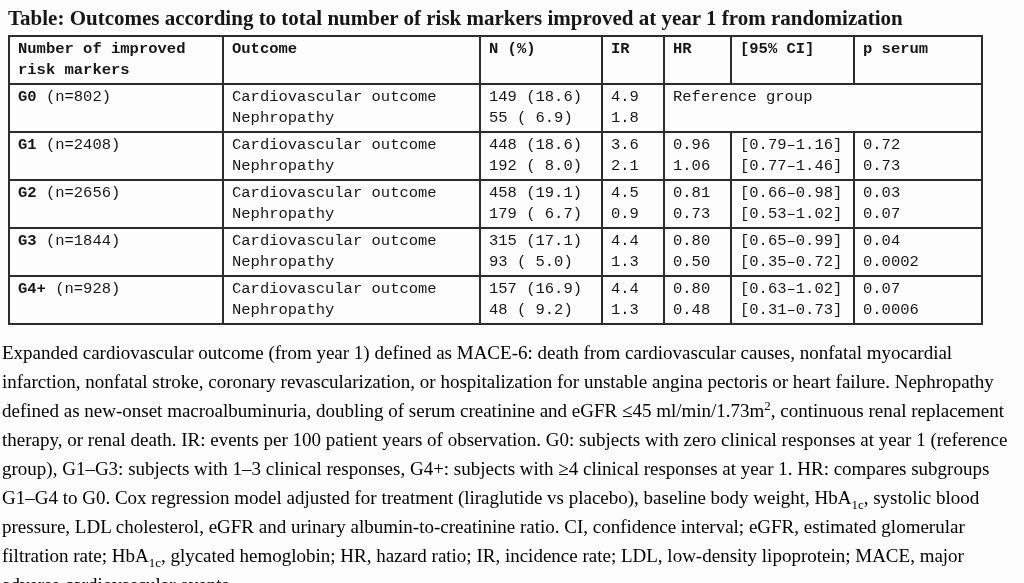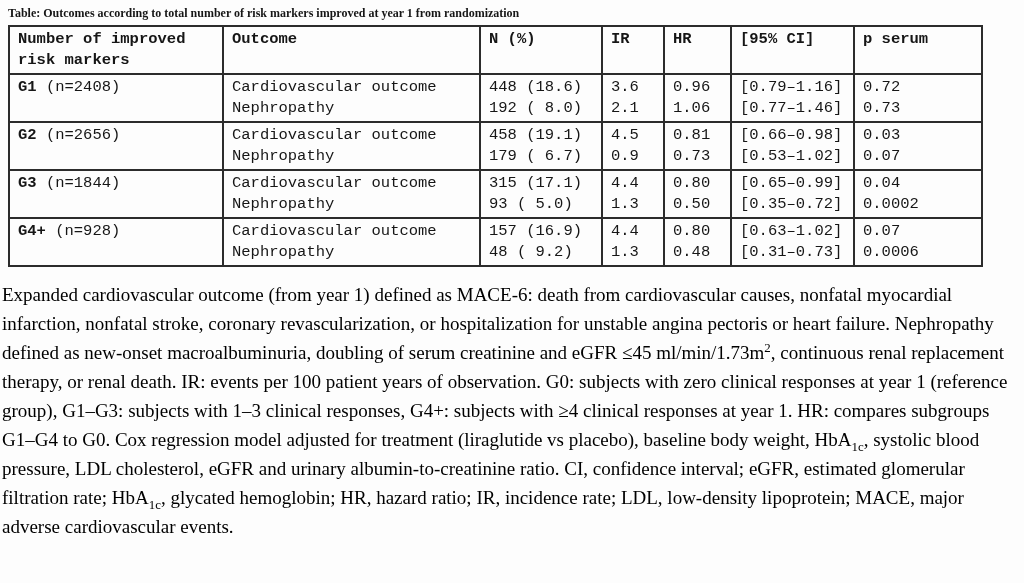--- a/index.html
+++ b/index.html
@@ -4,21 +4,21 @@
 <style>
   html, body { margin: 0; padding: 0; background: #fdfdfd; }
   body {
     width: 1024px; height: 583px; overflow: hidden;
     font-family: "Liberation Serif", serif;
     color: #161616;
     -webkit-font-smoothing: antialiased;
   }
   .page { padding: 4px 8px; }
   .title {
-    font-size: 12px; font-weight: bold;
+    font-size: 21px; font-weight: bold;
     margin: 2px 0 4px 0; white-space: nowrap;
   }
   table.outcomes {
     border-collapse: collapse; table-layout: fixed;
     width: 973px;
   }
   table.outcomes th, table.outcomes td {
     border: 2px solid #2c2c2c;
     padding: 2px 4px 2px 8px;
     font-size: 15.5px; line-height: 21px;
@@ -62,20 +62,36 @@
         <th>Outcome</th>
         <th>N (%)</th>
         <th>IR</th>
         <th>HR</th>
         <th>[95% CI]</th>
         <th>p serum</th>
       </tr>
     </thead>
     <tbody>
 
+      <tr>
+        <td><span class="b">G0</span><span> (n=802)</span></td>
+        <td>
+          <div class="cell-line">Cardiovascular outcome</div>
+          <div class="cell-line">Nephropathy</div>
+        </td>
+        <td>
+          <div class="cell-line">149 (18.6)</div>
+          <div class="cell-line">55 ( 6.9)</div>
+        </td>
+        <td>
+          <div class="cell-line">4.9</div>
+          <div class="cell-line">1.8</div>
+        </td>
+        <td colspan="3">Reference group</td>
+      </tr>
 
       <tr>
         <td><span class="b">G1</span><span> (n=2408)</span></td>
         <td>
           <div class="cell-line">Cardiovascular outcome</div>
           <div class="cell-line">Nephropathy</div>
         </td>
         <td>
           <div class="cell-line">448 (18.6)</div>
           <div class="cell-line">192 ( 8.0)</div>

